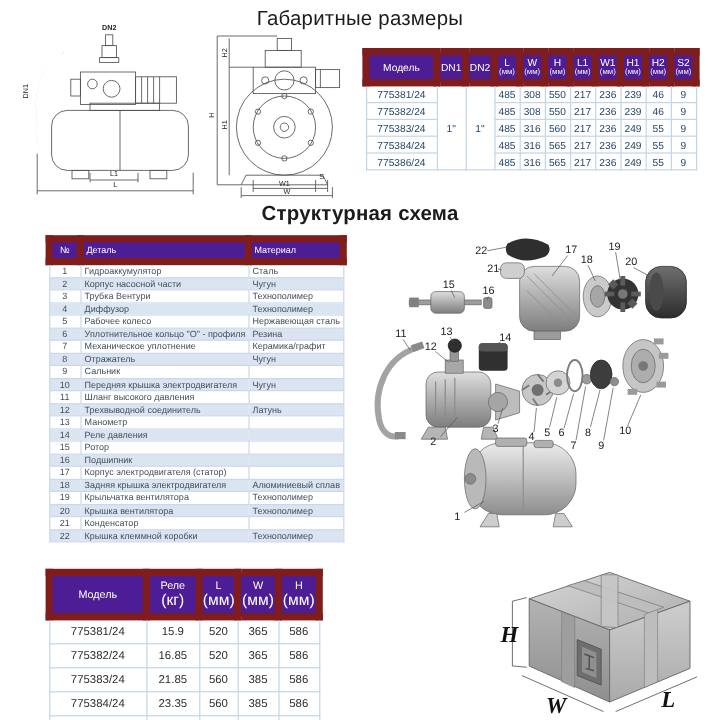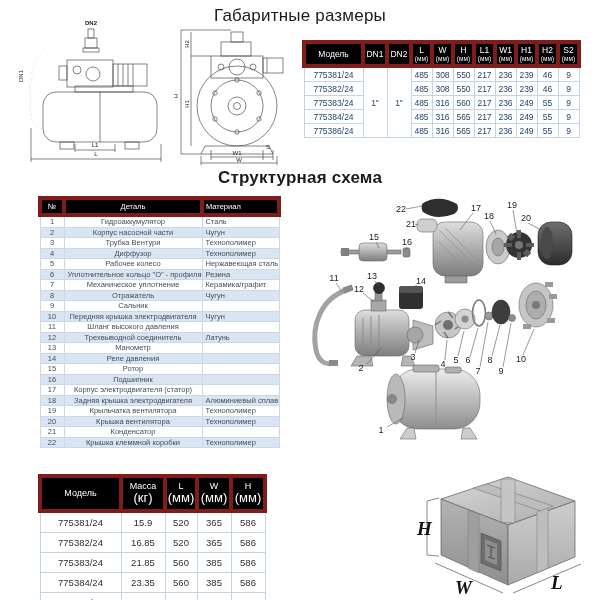--- a/index.html
+++ b/index.html
@@ -3,39 +3,39 @@
 <meta charset="utf-8">
 <style>
   html,body{margin:0;padding:0;background:#fff;font-family:"Liberation Sans",sans-serif;}
   .page{position:relative;width:600px;height:600px;background:#fff;overflow:hidden;}
   .section-title{position:absolute;left:0;width:100%;text-align:center;font-size:17px;color:#1b1b1b;letter-spacing:.2px;}
   #title-dimensions{top:6px;text-align:center;}
   #title-structure{top:168px;font-weight:bold;}
   #title-packaging{top:447px;}
 
   table{border-collapse:collapse;table-layout:fixed;}
-  th{background:#000000;color:#fff;font-weight:normal;border:4px solid #7f1d1d;}
+  th{background:#4c1d95;color:#fff;font-weight:normal;border:6px solid #7f1d1d;}
   td{border:1px solid #c3d4e6;background:#fff;}
 
   
   .dims-table{position:absolute;left:302px;top:40px;width:276px;font-size:8.5px;}
   .dims-table th{padding:2px 0;font-size:8.5px;line-height:1.1;}
   .dims-table td{text-align:center;height:13px;color:#24466b;font-size:8.5px;padding:0;}
   .dims-table .sub{display:block;font-size:6.5px;opacity:.95;}
   .dims-table col.c-model{width:59px;}
   .dims-table col.c-dn{width:24px;}
   .dims-table col.c-v{width:21px;}
 
   
   .parts-table{position:absolute;left:38px;top:196px;width:221px;font-size:7.5px;}
   .parts-table th{padding:2px 2px;font-size:7.5px;}
   .parts-table td{height:9.5px;line-height:9.5px;padding:0 3px;color:#414e5b;border:1px solid #c9d8ea;white-space:nowrap;overflow:hidden;}
   .parts-table tbody tr:nth-child(even) td{background:#dbe5f1;}
   .parts-table .c-num{width:16px;text-align:center;}
-  .parts-table .c-detail{width:130px;text-align:center;}
+  .parts-table .c-detail{width:130px;text-align:left;}
   .parts-table .c-mat{width:69px;text-align:left;margin-left:39px;}
 
   
   .pack-table{position:absolute;left:38px;top:474px;width:225px;font-size:9.5px;text-align:center;}
   .pack-table th{padding:3px 0;font-size:9px;line-height:1.15;}
   .pack-table td{height:17px;color:#2e2e2e;}
   .pack-table .sub{display:block;font-size:13px;}
   .pack-table col.p-model{width:81px;}
   .pack-table col.p-mass{width:44px;}
   .pack-table col.p-l{width:32px;}
@@ -537,21 +537,21 @@
     <colgroup>
       <col class="p-model">
         <col class="p-mass">
         <col class="p-l">
         <col class="p-w">
         <col class="p-h">
     </colgroup>
     <thead>
       <tr>
         <th><span>Модель</span></th>
-        <th><span>Масса</span><span class="sub">(кг)</span></th>
+        <th><span>Реле</span><span class="sub">(кг)</span></th>
         <th><span>L</span><span class="sub">(мм)</span></th>
         <th><span>W</span><span class="sub">(мм)</span></th>
         <th><span>H</span><span class="sub">(мм)</span></th>
       </tr>
     </thead>
     <tbody>
       <tr>
         <td>775381/24</td>
         <td>15.9</td>
         <td>520</td>

